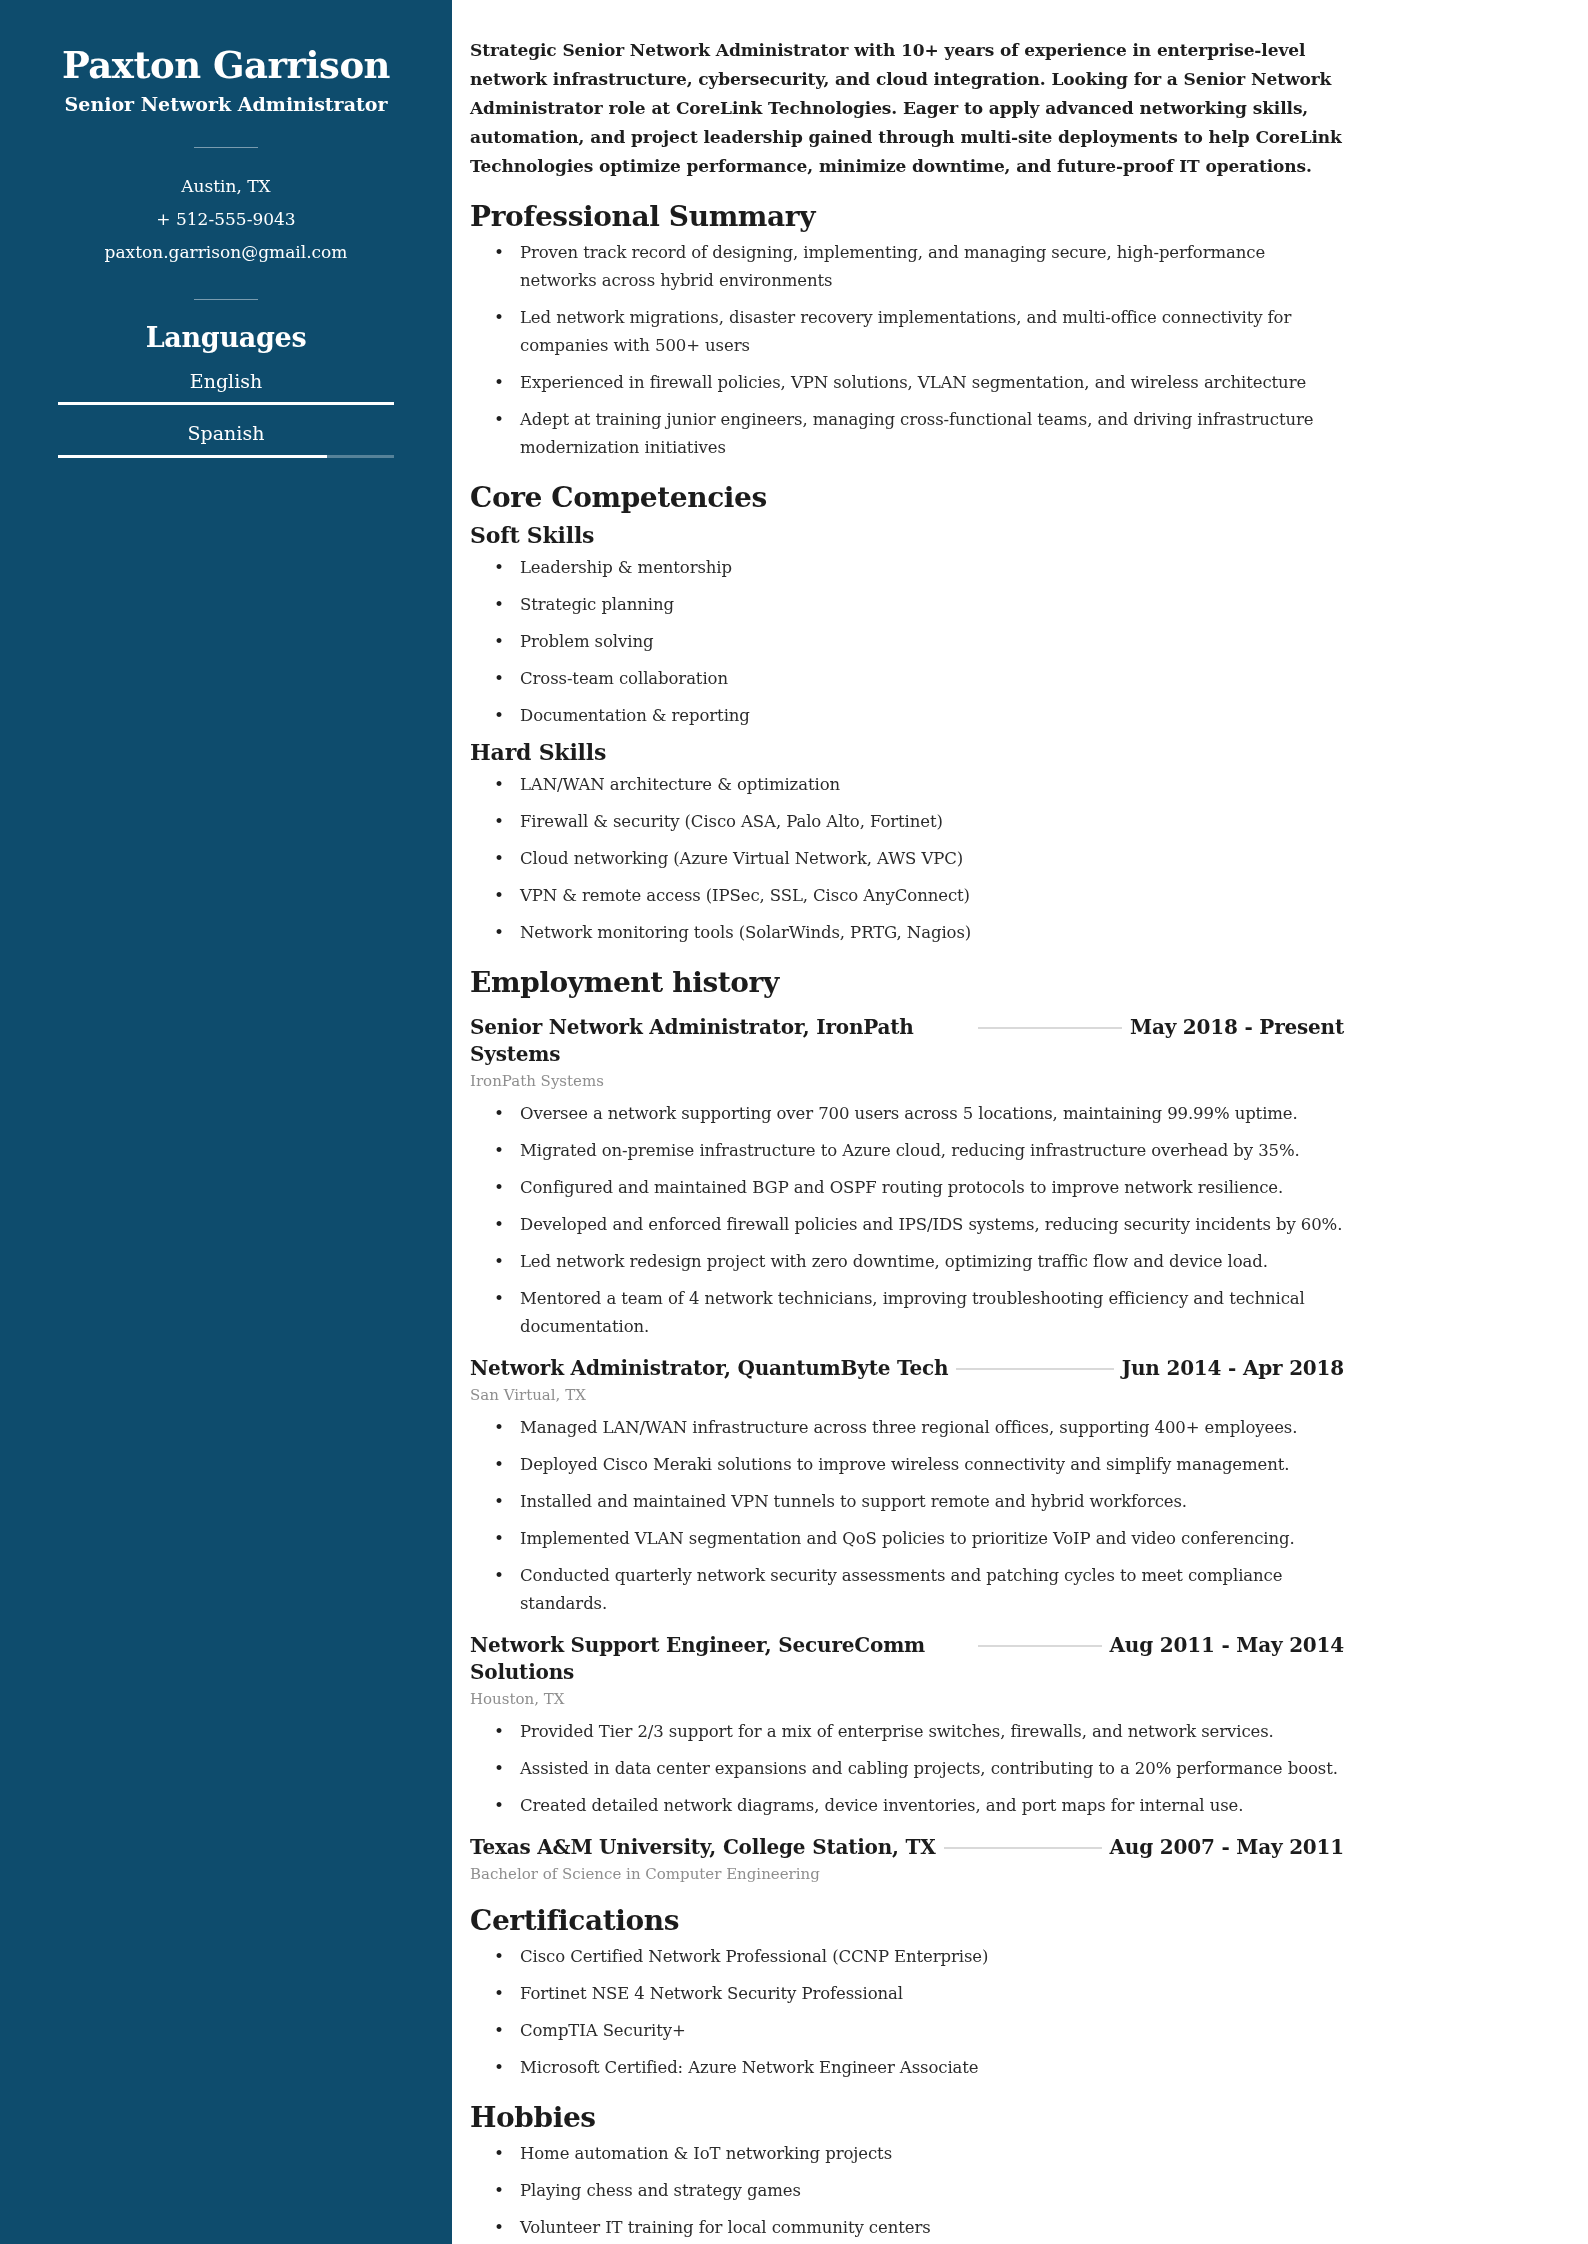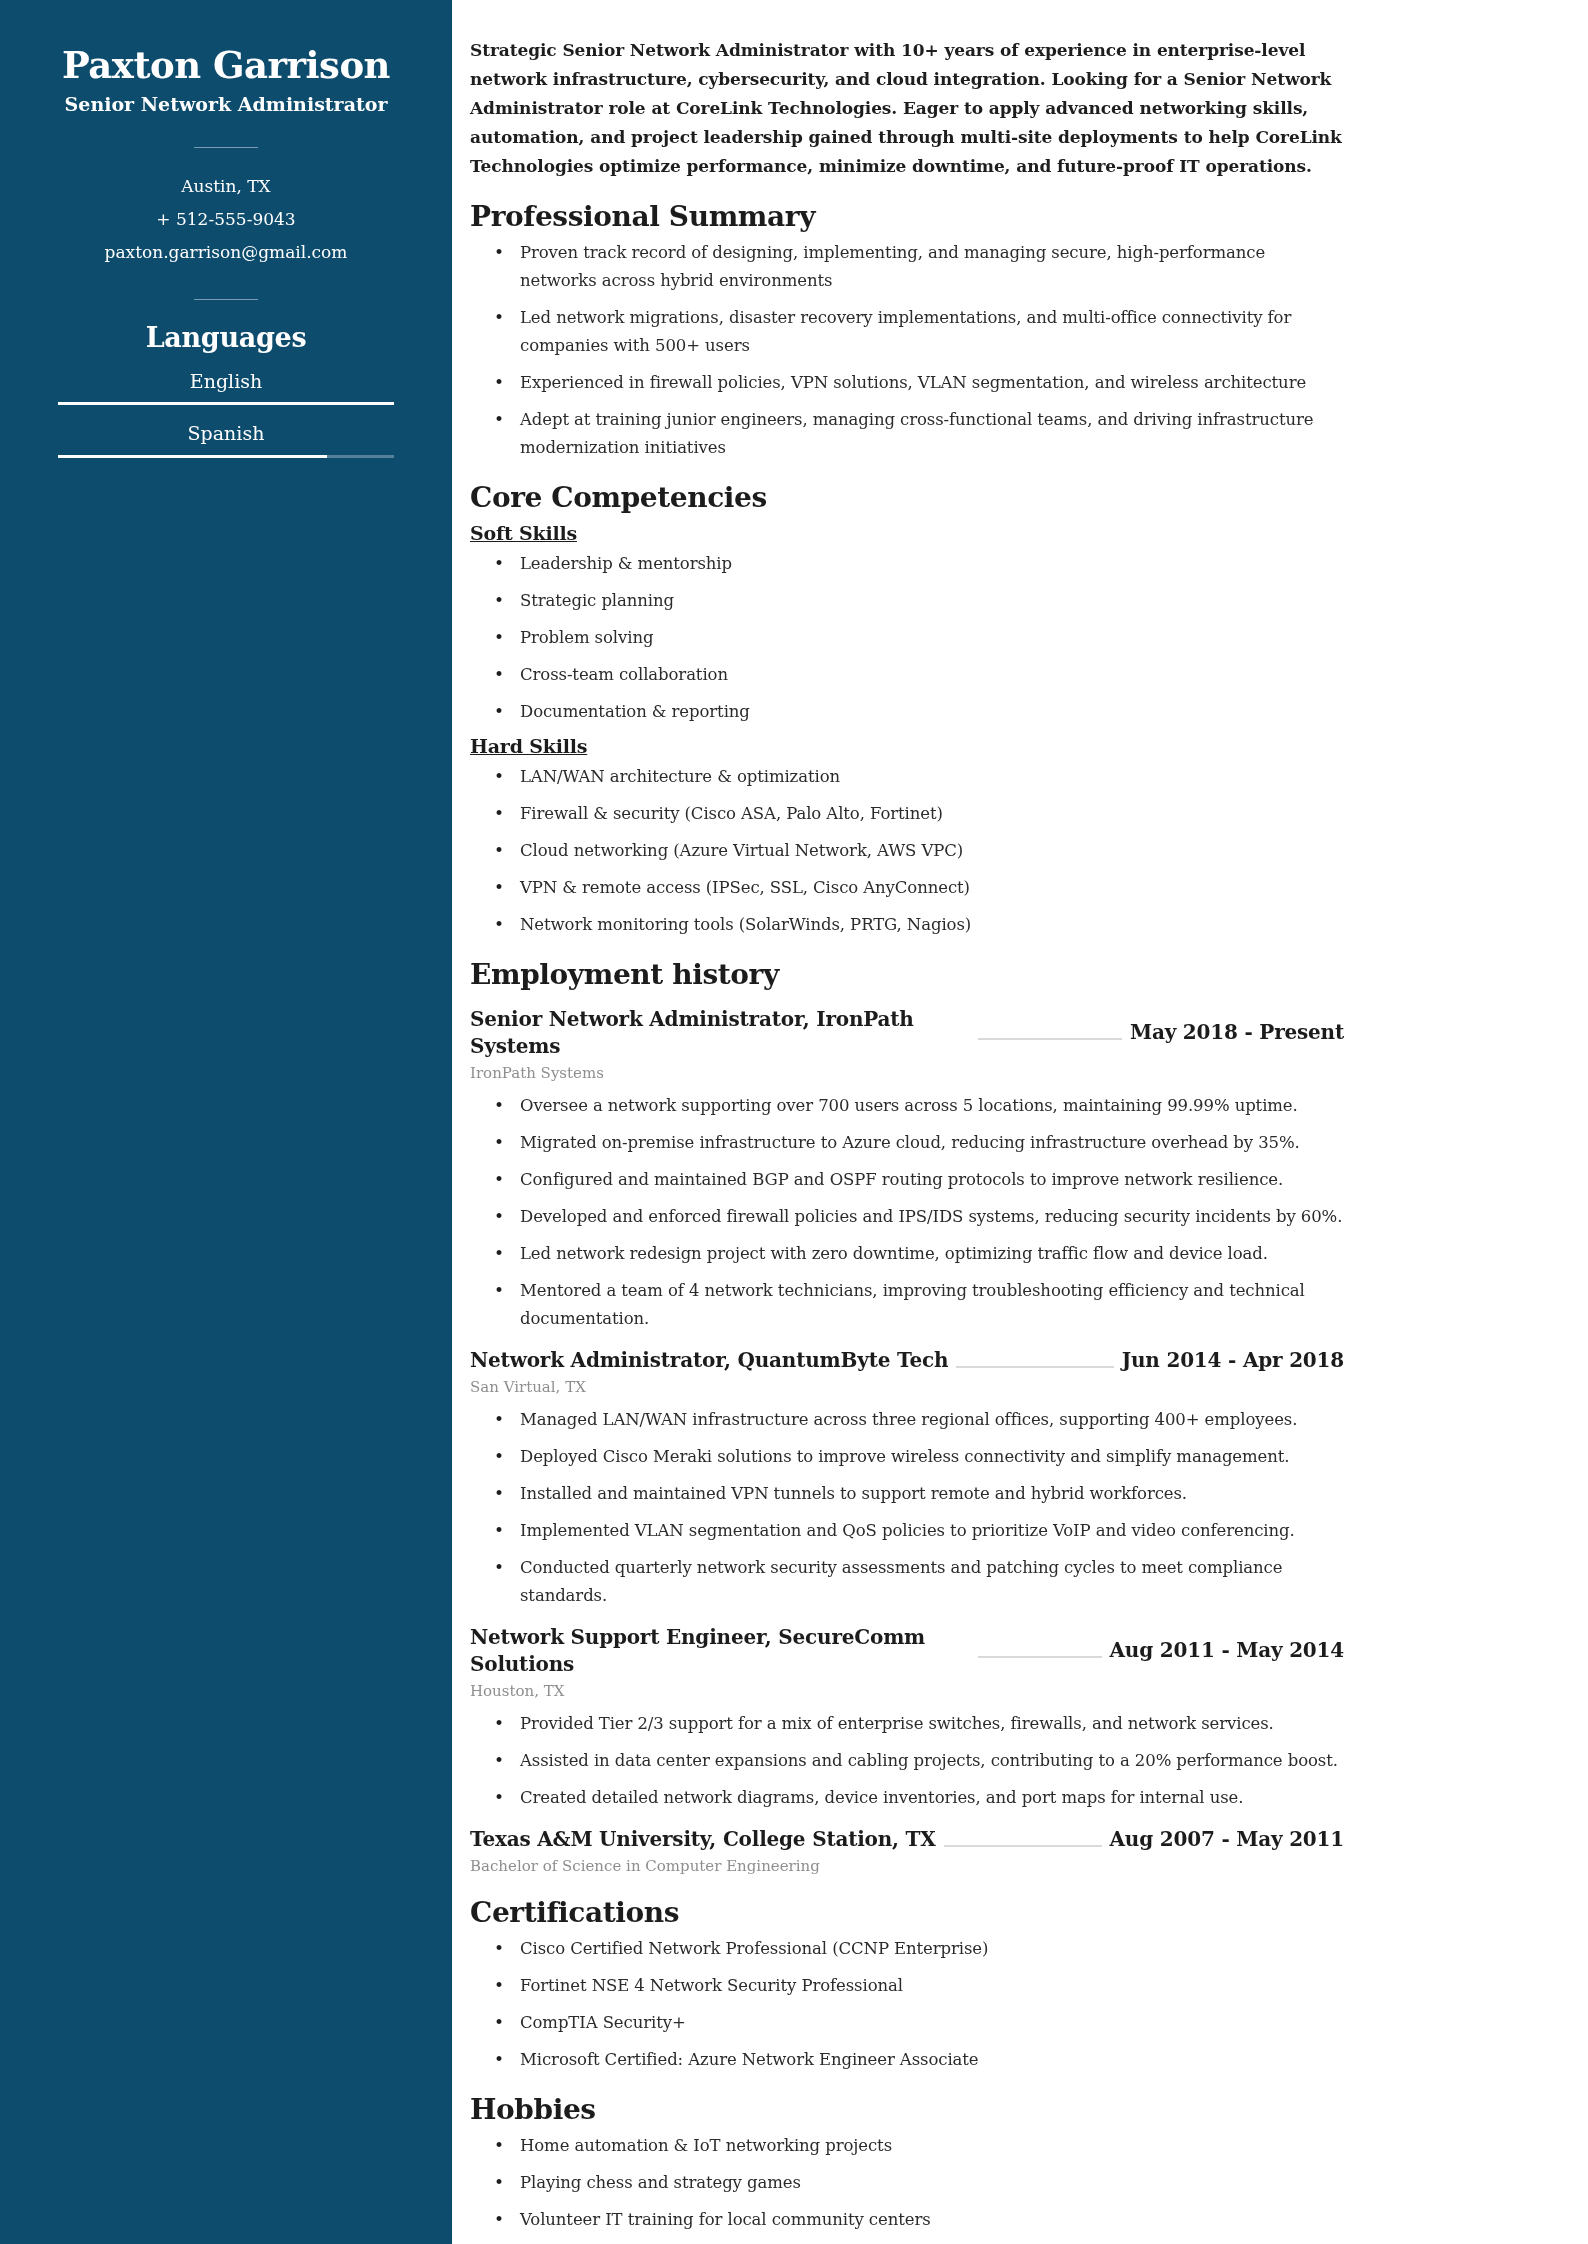--- a/index.html
+++ b/index.html
@@ -24,27 +24,27 @@
   .languages{margin-top:6px;}
   .lang{margin-top:14px;}
   .lang-name{font-size:19px;line-height:1.5;text-align:center;}
   .lang-bar{height:3px;background:rgba(255,255,255,0.30);margin:7px 14px 0 14px;}
   .lang-bar-fill{height:100%;background:#ffffff;}
 
   
   .main{flex:1;padding:36px 48px 0 18px;color:var(--body);}
   .intro{font-size:17px;font-weight:bold;line-height:29px;color:#1e1e1e;letter-spacing:-0.1px;}
   h2.sec{font-size:28px;line-height:1.15;color:var(--heading);letter-spacing:-0.4px;margin:20px 0 6px 0;}
-  h3.sub{font-size:19px;color:var(--heading);margin:8px 0 2px 0;letter-spacing:-0.2px;text-decoration:underline;}
+  h3.sub{font-size:22px;color:var(--heading);margin:8px 0 2px 0;letter-spacing:-0.2px;}
   ul.bullets{list-style:none;margin:6px 0 0 0;padding:0 0 0 24px;}
   ul.bullets li{position:relative;padding-left:26px;font-size:16.5px;line-height:28px;margin-bottom:9px;letter-spacing:-0.1px;}
   ul.bullets li::before{content:"•";position:absolute;left:0;top:-1px;font-size:17px;color:#1e1e1e;}
 
   .entry{margin-top:14px;}
-  .entry-head{display:flex;align-items:center;gap:8px;}
+  .entry-head{display:flex;align-items:flex-start;gap:8px;}
   .entry-title{font-size:20px;line-height:27px;font-weight:bold;color:var(--heading);max-width:500px;letter-spacing:-0.2px;}
   .entry-rule{flex:1;height:2px;background:var(--rule);margin-top:13px;min-width:60px;}
   .entry-date{font-size:20px;line-height:27px;font-weight:bold;color:var(--heading);white-space:nowrap;letter-spacing:-0.2px;}
   .entry-sub{font-size:15px;color:var(--muted);margin-top:3px;line-height:1.4;}
   .entry .bullets{margin-top:8px;}
 </style>
 </head>
 <body>
 
 <div class="page">

